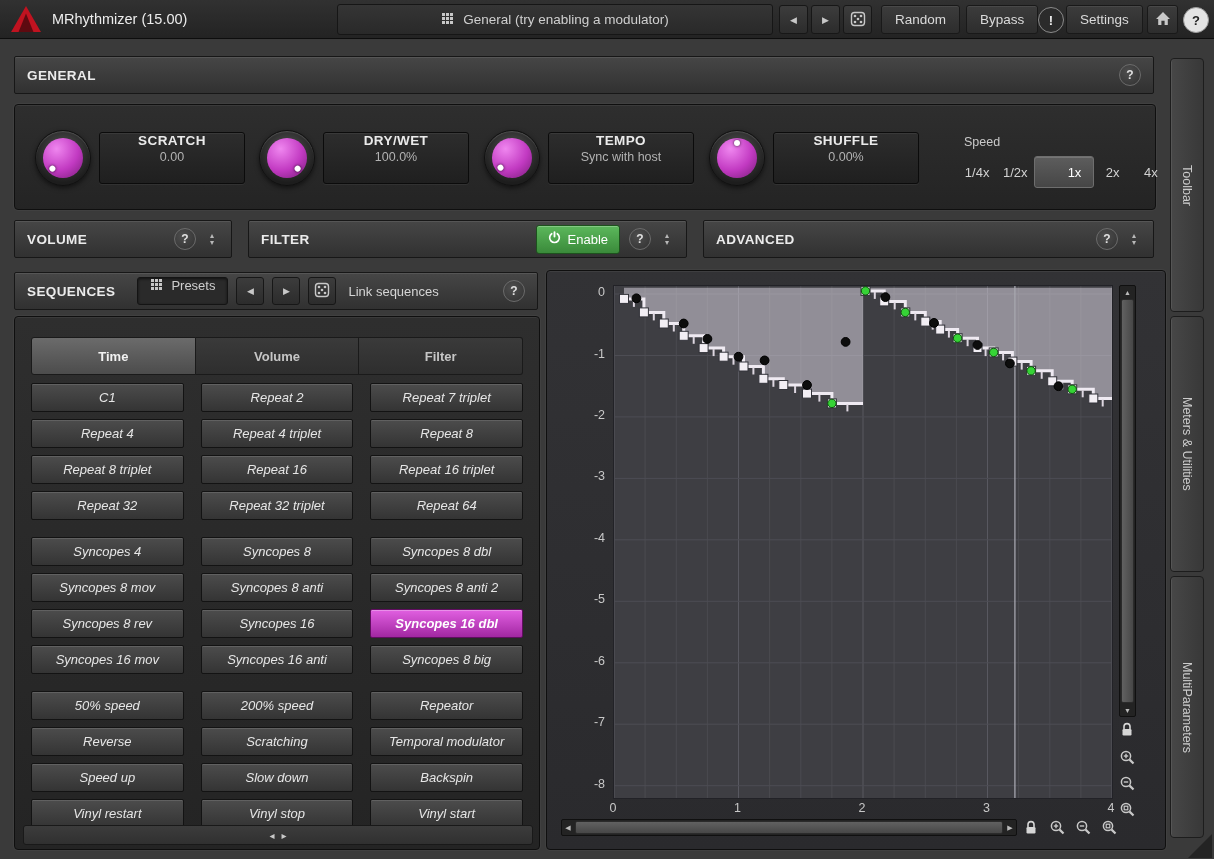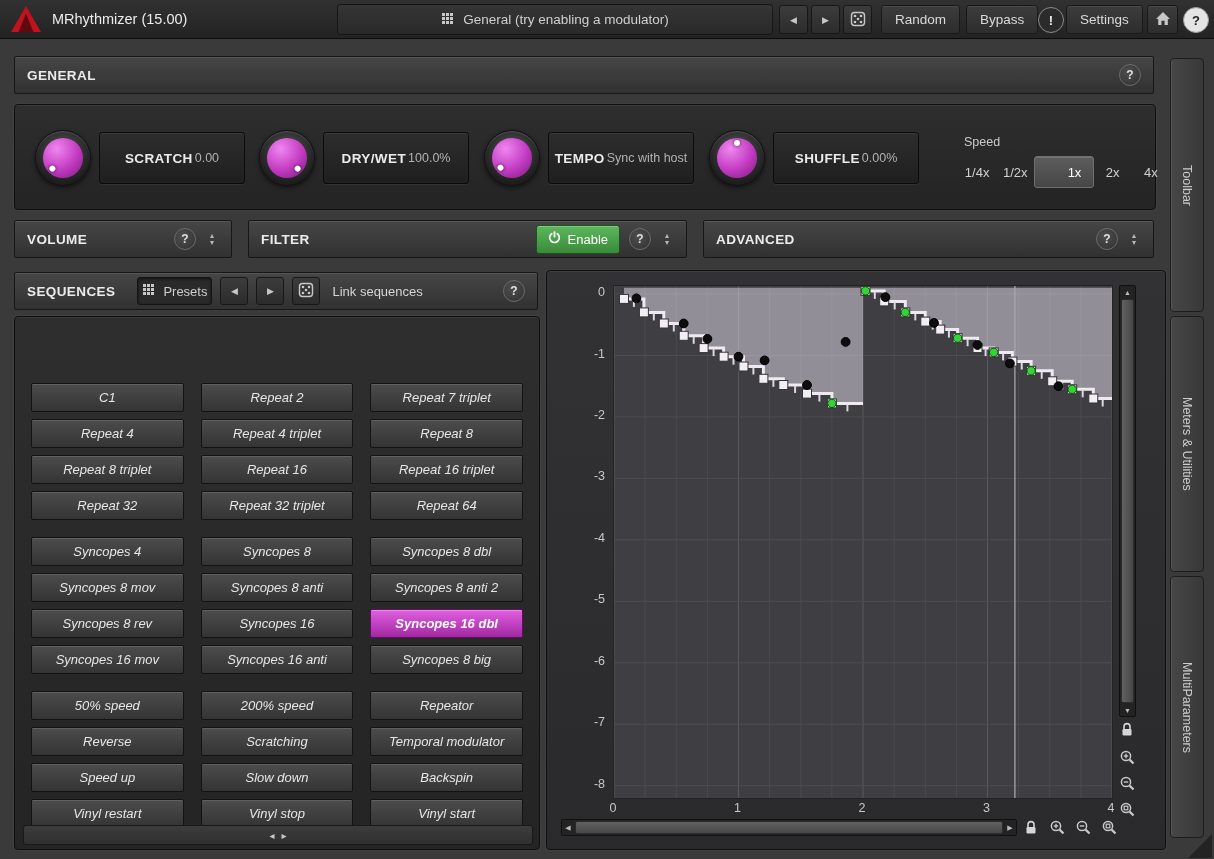--- a/index.html
+++ b/index.html
@@ -49,37 +49,37 @@
     background:radial-gradient(circle at 50% 38%,#565656,#1d1d1d 72%);border:1px solid #101010;
     box-shadow:0 2px 5px rgba(0,0,0,.55), inset 0 1px 1px rgba(255,255,255,.16);}
   .knob-disc{position:absolute;inset:7px;border-radius:50%;
     background:radial-gradient(circle at 34% 27%,#ef86ef,#c23ac2 55%,#791c79);}
   .knob-rot{position:absolute;inset:7px;}
   .knob-dot{position:absolute;top:2px;left:50%;width:6px;height:6px;margin-left:-3px;border-radius:50%;
     background:#fff;box-shadow:0 0 3px rgba(0,0,0,.8);}
   .val-box{width:146px;height:52px;box-sizing:border-box;border-radius:3px;
     background:linear-gradient(#2d2d2d,#1f1f1f);border:1px solid #0b0b0b;
     box-shadow:inset 0 1px 0 rgba(255,255,255,.06), 0 1px 0 rgba(255,255,255,.05);
-    display:flex;align-items:center;justify-content:center;gap:2px;}
+    display:flex;flex-direction:column;align-items:center;gap:2px;}
   .val-label{font-weight:bold;font-size:13.5px;color:#eaeaea;letter-spacing:.4px;}
   .val-value{font-size:12.5px;color:#b2b2b2;}
   .speed-label{font-size:12.5px;color:#c9c9c9;margin:0 0 7px 6px;}
   .speed-opts{display:flex;}
   .speed-btn{width:42px;height:30px;display:flex;align-items:center;justify-content:center;
     color:#d2d2d2;font-size:13px;border:1px solid transparent;border-radius:3px;}
   .speed-btn.sel{background:linear-gradient(#5d5d5d,#464646);border:1px solid #6e6e6e;color:#fff;
     box-shadow:inset 0 1px 0 rgba(255,255,255,.15);padding-left:21px;}
 
   
   .enable-btn{height:27px;display:flex;align-items:center;gap:7px;padding:0 11px;border-radius:3px;
     background:linear-gradient(#5cb85c,#3a8a3a);border:1px solid #1d521d;color:#fff;font-size:13px;
     box-shadow:inset 0 1px 0 rgba(255,255,255,.25);}
 
   
-  .inset-btn{height:26px;display:flex;align-items:center;gap:8px;padding:0 4px;border-radius:3px;
+  .inset-btn{height:26px;display:flex;gap:8px;padding:0 12px;border-radius:3px;
     background:#2a2a2a;border:1px solid #141414;box-shadow:inset 0 1px 3px rgba(0,0,0,.6);color:#cecece;font-size:13px;}
   .sq-btn2{width:26px;height:26px;display:flex;align-items:center;justify-content:center;
     background:linear-gradient(#3c3c3c,#2c2c2c);border:1px solid #171717;border-radius:3px;color:#c8c8c8;font-size:9px;}
   .link-label{color:#d5d5d5;font-size:13px;padding:0 4px;}
   .seq-tab{flex:1;display:flex;align-items:center;justify-content:center;font-weight:bold;font-size:13px;
     background:linear-gradient(#3a3a3a,#2e2e2e);border:1px solid #1a1a1a;border-left:none;color:#c6c6c6;}
   .seq-tab:first-child{border-left:1px solid #1a1a1a;border-radius:3px 0 0 3px;}
   .seq-tab:last-child{border-radius:0 3px 3px 0;}
   .seq-tab.sel{background:linear-gradient(#6b6b6b,#4c4c4c);color:#f2f2f2;}
   .seq-group{display:grid;grid-template-columns:repeat(3,1fr);column-gap:17px;row-gap:7px;margin-bottom:17px;}
@@ -301,20 +301,25 @@
           <circle cx="8" cy="8" r="1.3" fill="#c8c8c8"></circle>
           <circle cx="5" cy="11" r="1.3" fill="#c8c8c8"></circle>
           <circle cx="11" cy="11" r="1.3" fill="#c8c8c8"></circle>
         </svg></span>
     </div>
   <div class="link-label">Link sequences</div>
   <span class="qmark" style="margin-left:auto">?</span>
 </div>
 
 <div class="panel" style="left:14px;top:316px;width:524px;height:532px">
+  <div id="seq-tabs" class="abs" style="left:16px;top:20px;width:492px;height:38px;display:flex">
+      <div class="seq-tab sel">Time</div>
+      <div class="seq-tab">Volume</div>
+      <div class="seq-tab">Filter</div>
+    </div>
   <div id="seq-grid" class="abs" style="left:16px;top:66px;width:492px">
       <div class="seq-group">
         <div class="seq-btn">C1</div>
         <div class="seq-btn">Repeat 2</div>
         <div class="seq-btn">Repeat 7 triplet</div>
         <div class="seq-btn">Repeat 4</div>
         <div class="seq-btn">Repeat 4 triplet</div>
         <div class="seq-btn">Repeat 8</div>
         <div class="seq-btn">Repeat 8 triplet</div>
         <div class="seq-btn">Repeat 16</div>

